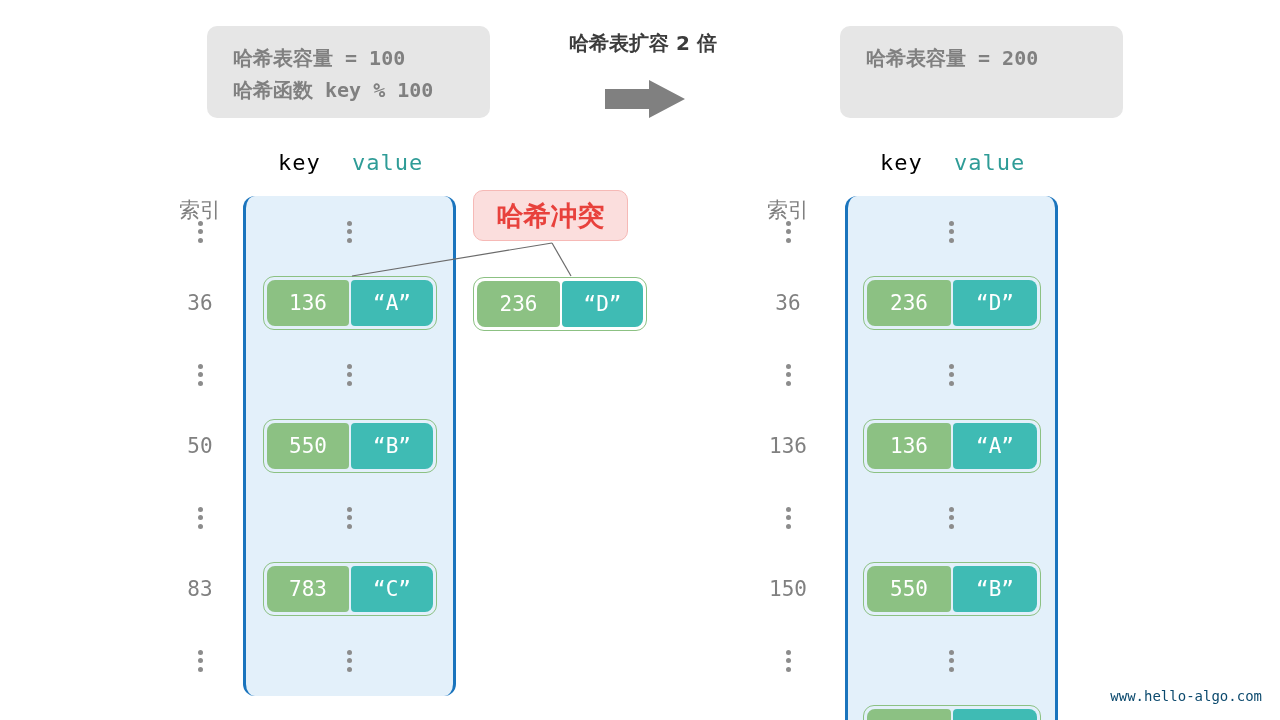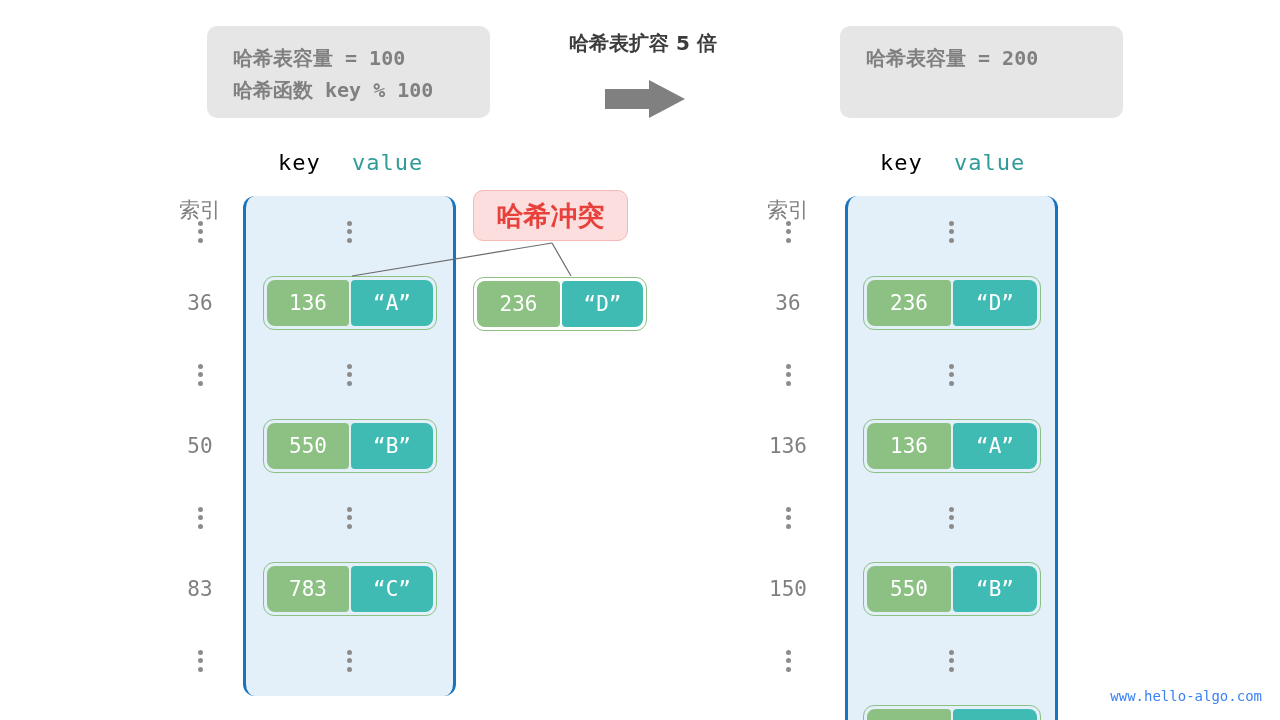--- a/index.html
+++ b/index.html
@@ -223,35 +223,35 @@
     pointer-events: none;
   }
 
   
   #watermark {
     position: absolute;
     right: 18px;
     bottom: 16px;
     font-family: "DejaVu Sans Mono", monospace;
     font-size: 14px;
-    color: #3b82f6;
+    color: #0c4a6e;
     white-space: pre;
   }
 </style>
 </head>
 <body>
 
 <div class="stage">
 
   <div class="info-panel" id="panel-left">
     <div class="info-line">哈希表容量 = 100</div>
     <div class="info-line">哈希函数 key % 100</div>
   </div>
 
-  <div id="center-title">哈希表扩容 5 倍</div>
+  <div id="center-title">哈希表扩容 2 倍</div>
   <svg id="big-arrow" viewBox="0 0 80 38">
     <polygon points="0,9 44,9 44,0 80,19 44,38 44,29 0,29" fill="#808080"></polygon>
   </svg>
 
   <div class="info-panel" id="panel-right">
     <div class="info-line">哈希表容量 = 200</div>
   </div>
 
   <div class="table-block" id="table-left" style="left:0; top:148px;">
     <div class="col-header hdr-index" style="left:164px; width:72px;">索引</div>

